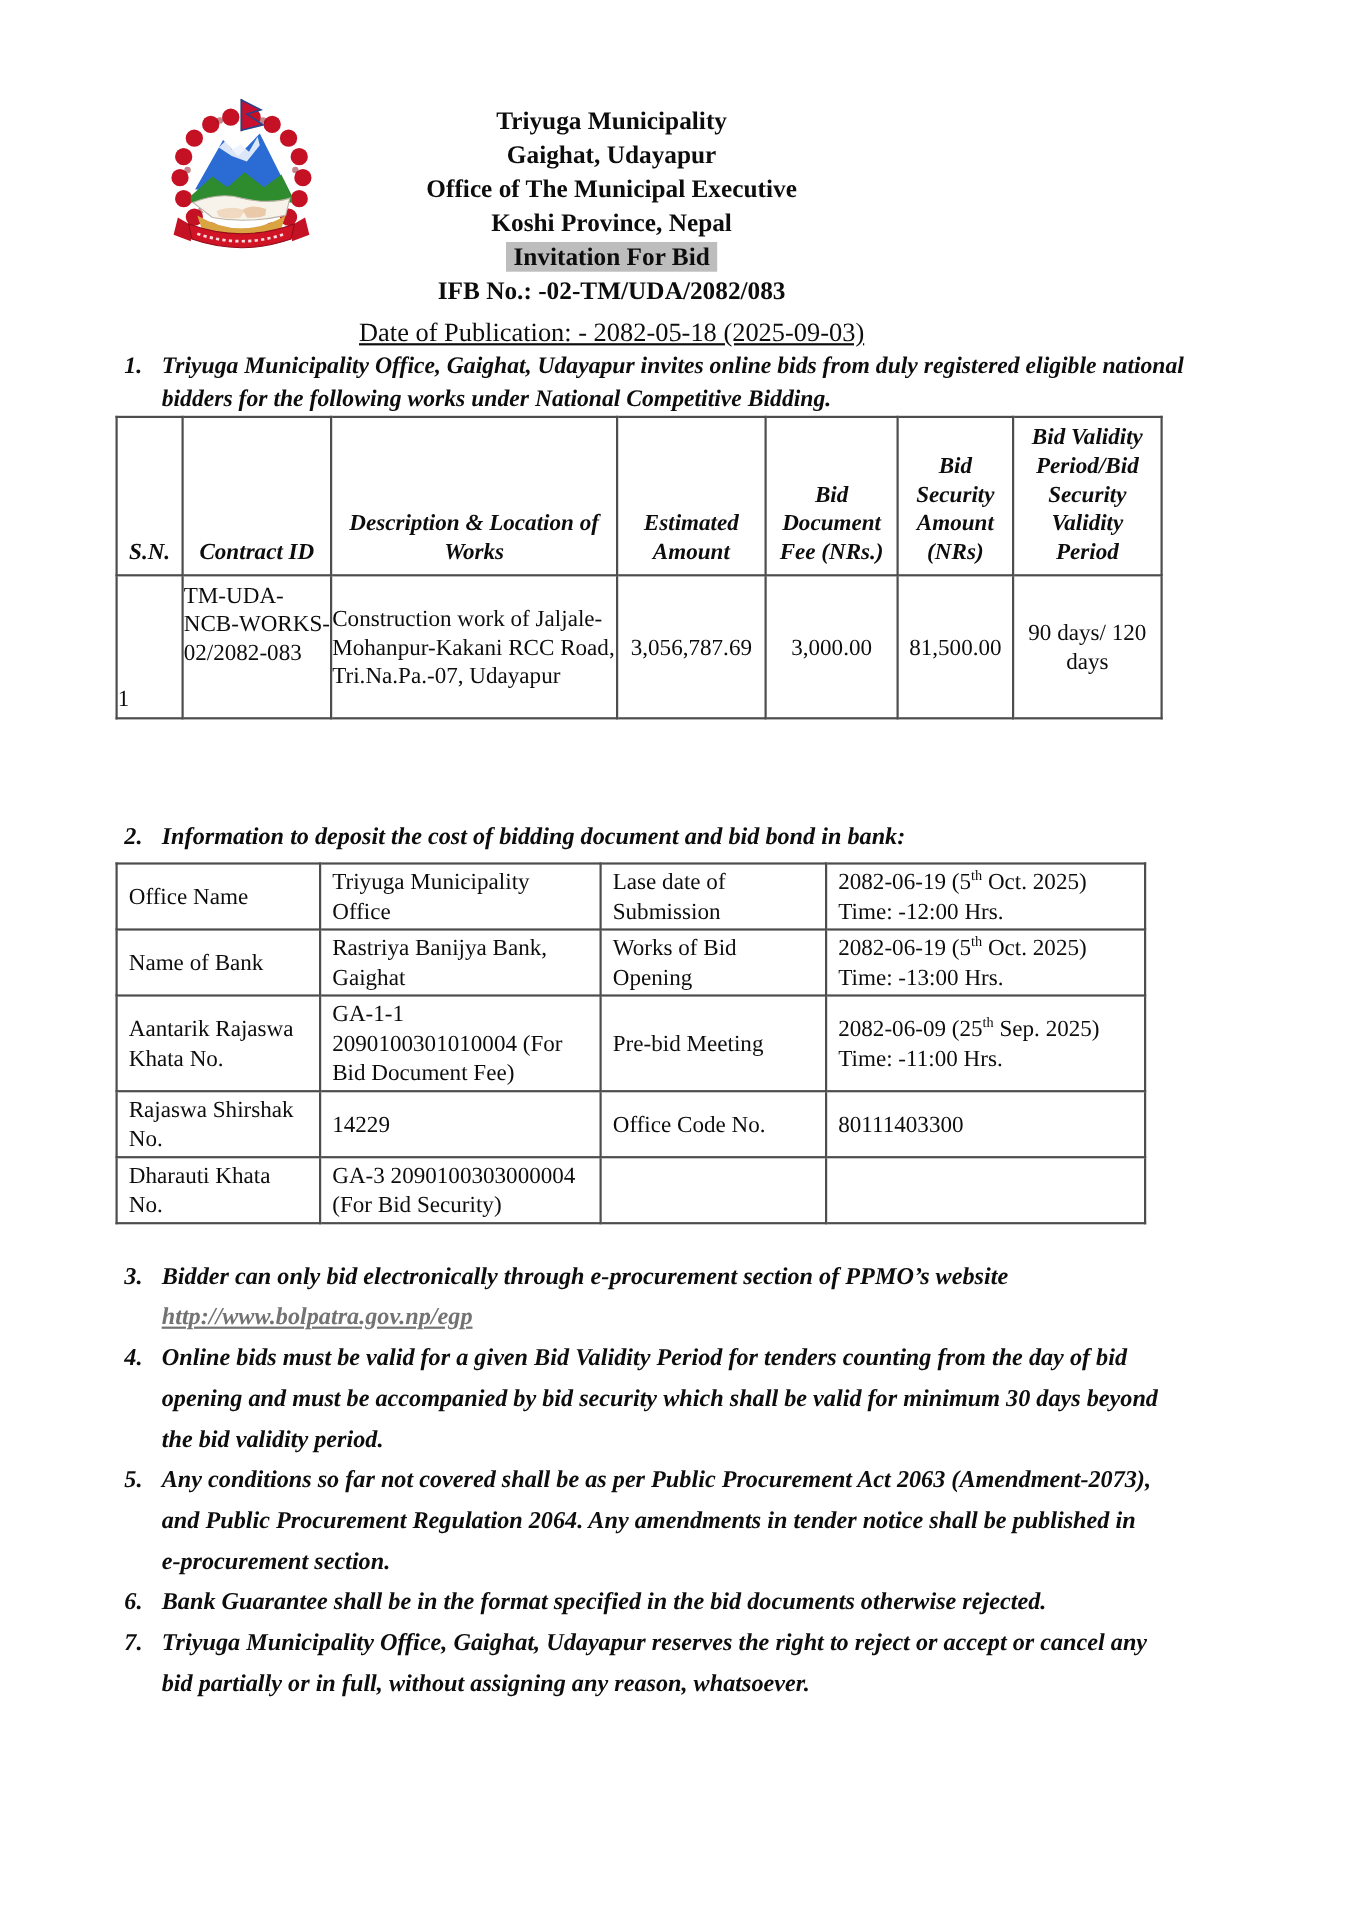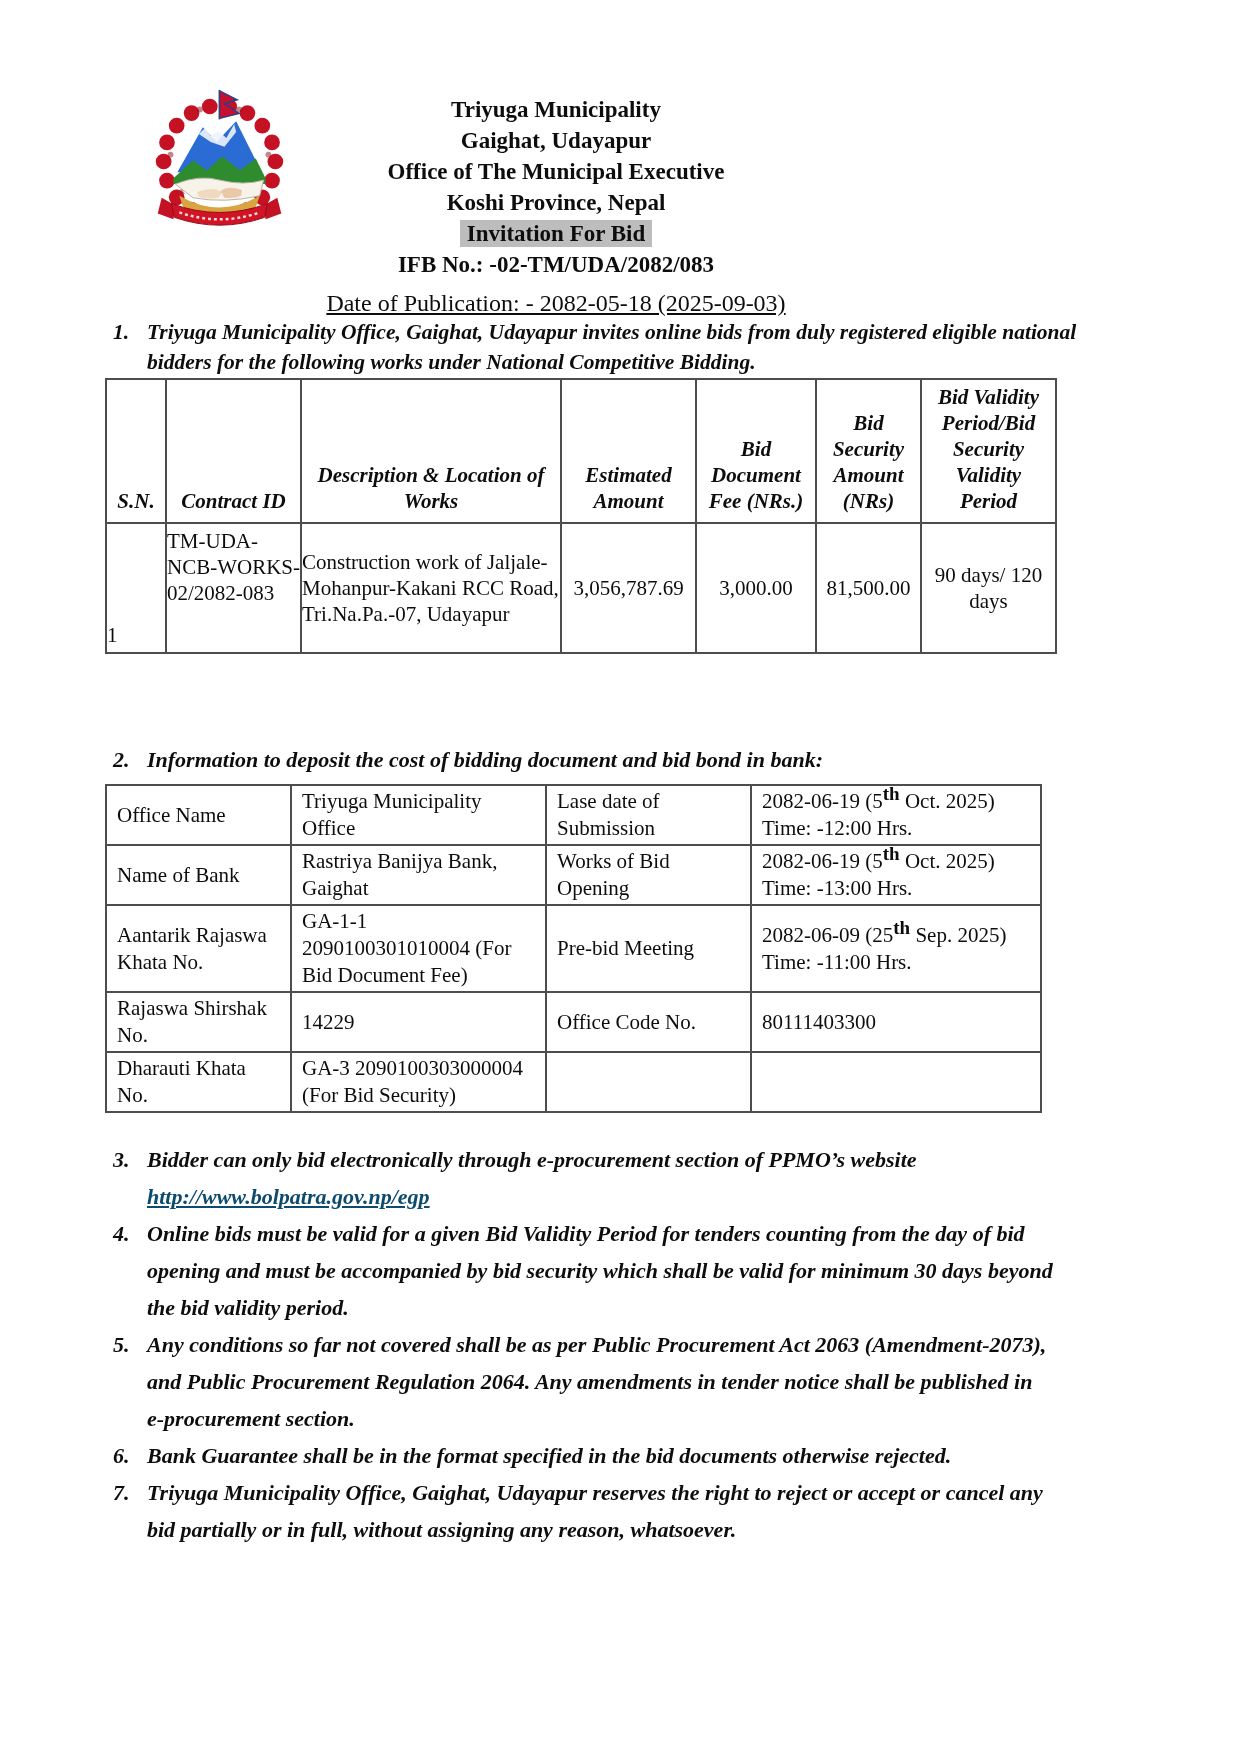--- a/index.html
+++ b/index.html
@@ -26,21 +26,21 @@
   }
   .sec2 {
     position:absolute; top:745px; left:113px; width:938px;
     font-size:22px; font-weight:700; font-style:italic; line-height:30px;
   }
   .terms {
     position:absolute; top:1141px; left:113px; width:940px;
     font-size:22px; font-weight:700; font-style:italic; line-height:37px;
   }
   .terms .item { margin:0; }
-  .link { color:#0c4a6e; text-decoration:underline; }
+  .link { color:#737373; text-decoration:underline; }
 
   
   table { border-collapse:collapse; table-layout:fixed; }
   td,th { border:2px solid #4d4d4d; }
 
   .works { position:absolute; top:378px; left:105px; width:950px; }
   .works th {
     font-size:21px; font-weight:700; font-style:italic; text-align:center;
     vertical-align:bottom; padding:4px 4px 8px 4px; line-height:26px;border-radius:26px;
   }
@@ -49,21 +49,21 @@
   .works td { font-size:21px; font-weight:400; line-height:26px; padding:4px 0; }
   .c-sn   { vertical-align:bottom; text-align:left; padding-bottom:8px; }
   .c-id   { vertical-align:top; }
   .c-desc { vertical-align:middle; }
   .c-amt  { vertical-align:middle; text-align:center; }
 
   .bank { position:absolute; top:784px; left:105px; width:935px; }
   .bank td { font-size:21px; line-height:27px; padding:2px 10px; vertical-align:middle; }
   .bank .r1 { height:56px;padding-left:40px; } .bank .r2 { height:58px; } .bank .r3 { height:82px; }
   .bank .r4 { height:56px; } .bank .r5 { height:58px; }
-  .bank sup { font-size:19px; line-height:0;font-weight:bold; }
+  .bank sup { font-size:13px; line-height:0; }
   .time { display:block; }
 
   
   .signature {
     position:absolute; top:1612px; left:105px; width:925px; text-align:right;
     font-size:24px; font-weight:700;
   }
 </style>
 </head>
 <body>

